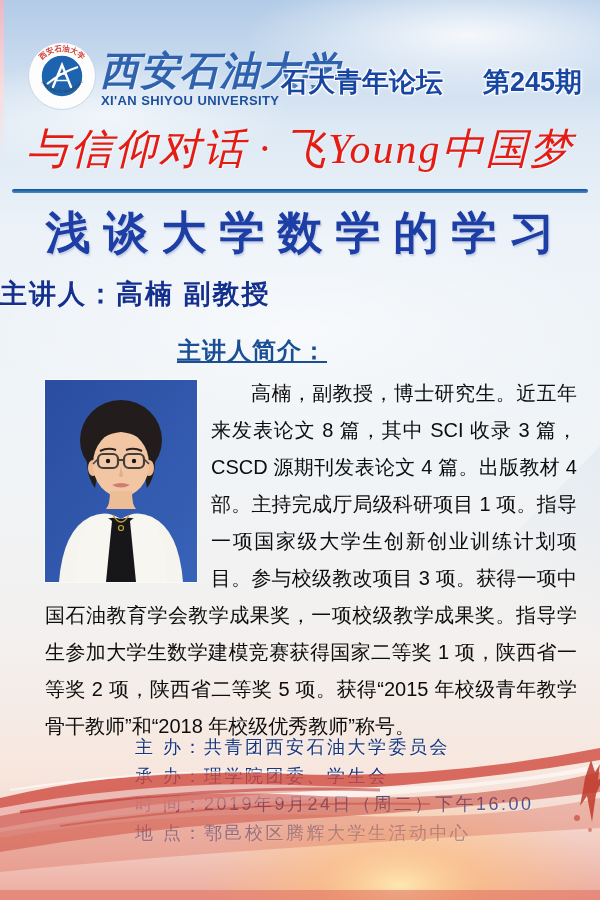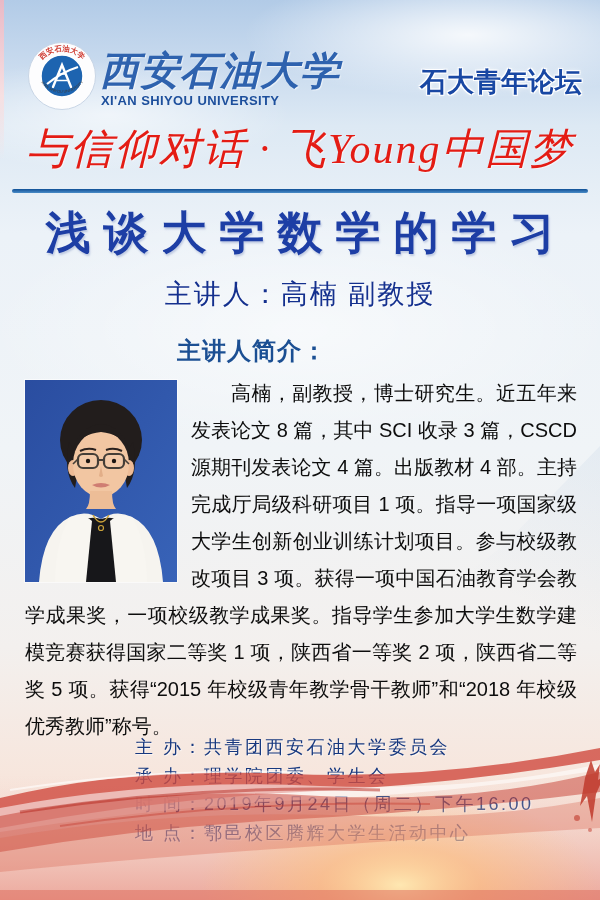--- a/index.html
+++ b/index.html
@@ -29,29 +29,29 @@
   .slogan{position:absolute;left:0;right:0;top:121px;text-align:center;
     font-family:"Liberation Serif",serif;font-style:italic;font-weight:normal;
     font-size:42px;color:#e41c14;letter-spacing:2px;white-space:nowrap;
     text-shadow:1px 1px 0 rgba(255,255,255,.5);}
   .divider{position:absolute;left:12px;right:12px;top:189px;height:4px;border-radius:2px;
     background:linear-gradient(180deg,#0f4f96,#4a8cc8);}
   
   .main-title{position:absolute;left:0;right:0;top:203px;text-align:center;
     font-size:45px;font-weight:900;color:#1d3ea5;letter-spacing:13px;padding-left:13px;
     white-space:nowrap;text-shadow:1px 2px 2px rgba(110,130,185,.35);}
-  .speaker{position:absolute;left:0;right:0;top:276px;text-align:center;
-    font-size:27px;font-weight:400;color:#14308e;letter-spacing:2px;white-space:nowrap;
+  .speaker{position:absolute;left:0;right:0;top:276px;
+    font-size:27px;font-weight:700;color:#14308e;letter-spacing:2px;white-space:nowrap;
     text-shadow:1px 1px 0 rgba(255,255,255,.55);}
   
   .bio{position:absolute;left:25px;top:335px;width:552px;}
   .bio-heading{margin:0 0 8px 152px;font-family:"Liberation Serif",serif;
-    font-size:24px;font-weight:bold;color:#1b4f93;letter-spacing:1px;}
+    font-size:24px;font-weight:bold;color:#1b4f93;letter-spacing:1px;text-decoration:underline;}
   .bio-body{font-size:20px;line-height:37px;color:#0d0d0d;text-align:justify;
-    text-indent:2em;}
+    text-indent:2em;margin-left:20px;}
   .photo{float:left;width:152px;height:202px;margin:5px 14px 4px 0;display:block;
     box-shadow:0 0 0 1px rgba(255,255,255,.6);}
   
   .details{position:absolute;left:135px;top:733px;}
   .detail-row{font-size:18px;font-weight:normal;color:#17387f;letter-spacing:2.5px;
     line-height:28.5px;white-space:nowrap;text-shadow:1px 1px 1px rgba(255,255,255,.7);}
   .detail-label{letter-spacing:2.5px;}
   
   .mountain{position:absolute;right:-30px;top:415px;width:280px;height:250px;opacity:.5;
     background:linear-gradient(205deg,rgba(170,192,218,.4),rgba(230,238,246,0) 62%);
@@ -81,20 +81,21 @@
     <text font-size="3.8" fill="#3a3a3a" font-family="Liberation Sans,sans-serif">
       <textPath href="#arcB" startOffset="50%" text-anchor="middle">XI'AN SHIYOU UNIVERSITY</textPath>
     </text>
   </svg>
 
   <div class="uni-cn">西安石油大学</div>
   <div class="uni-en">XI'AN SHIYOU UNIVERSITY</div>
 
   <div class="forum">
     <span>石大青年论坛</span>
+    <span>第245期</span>
   </div>
 
   <div class="slogan">与信仰对话 · 飞Young中国梦</div>
 
   <div class="divider"></div>
 
   <div class="main-title">浅谈大学数学的学习</div>
 
   <div class="speaker">主讲人：高楠  副教授</div>
 

